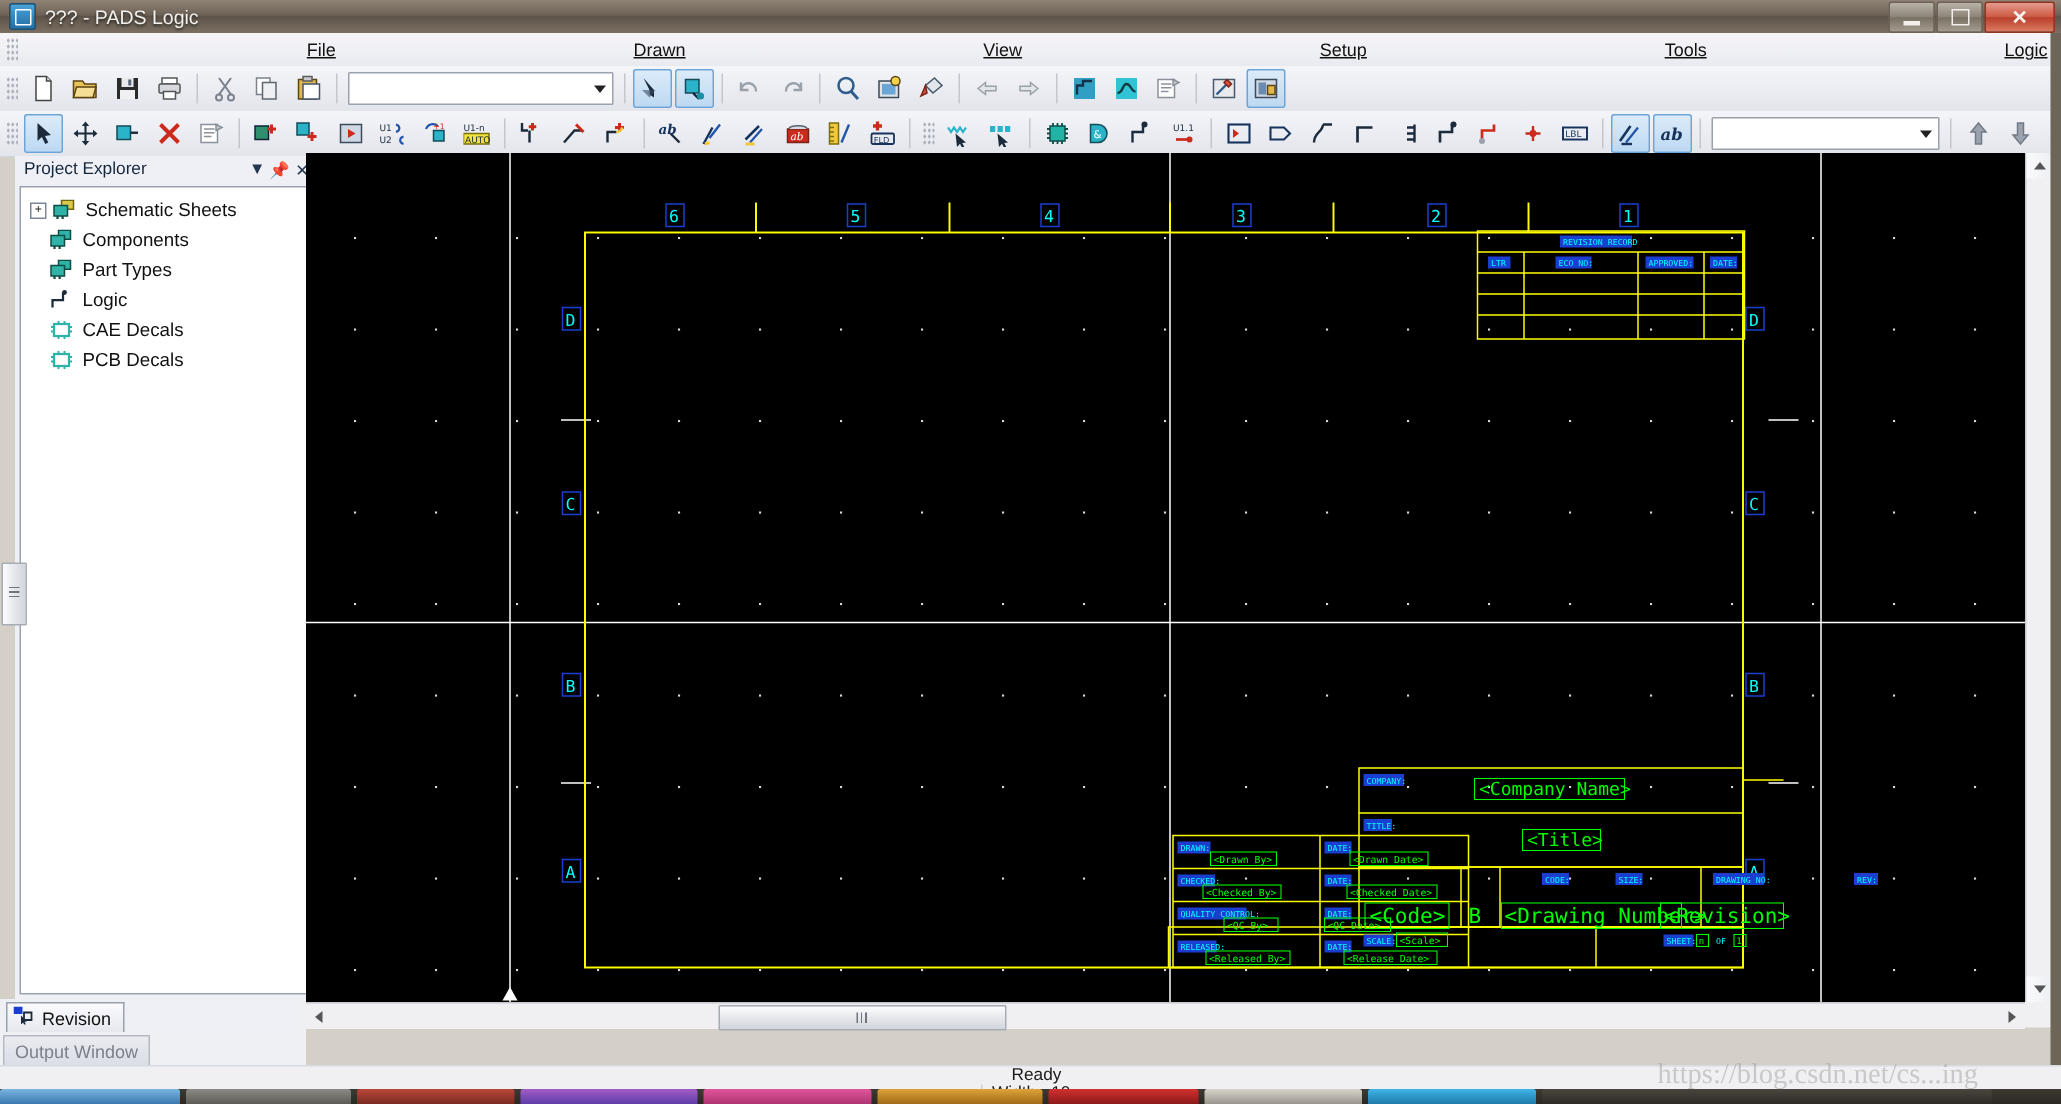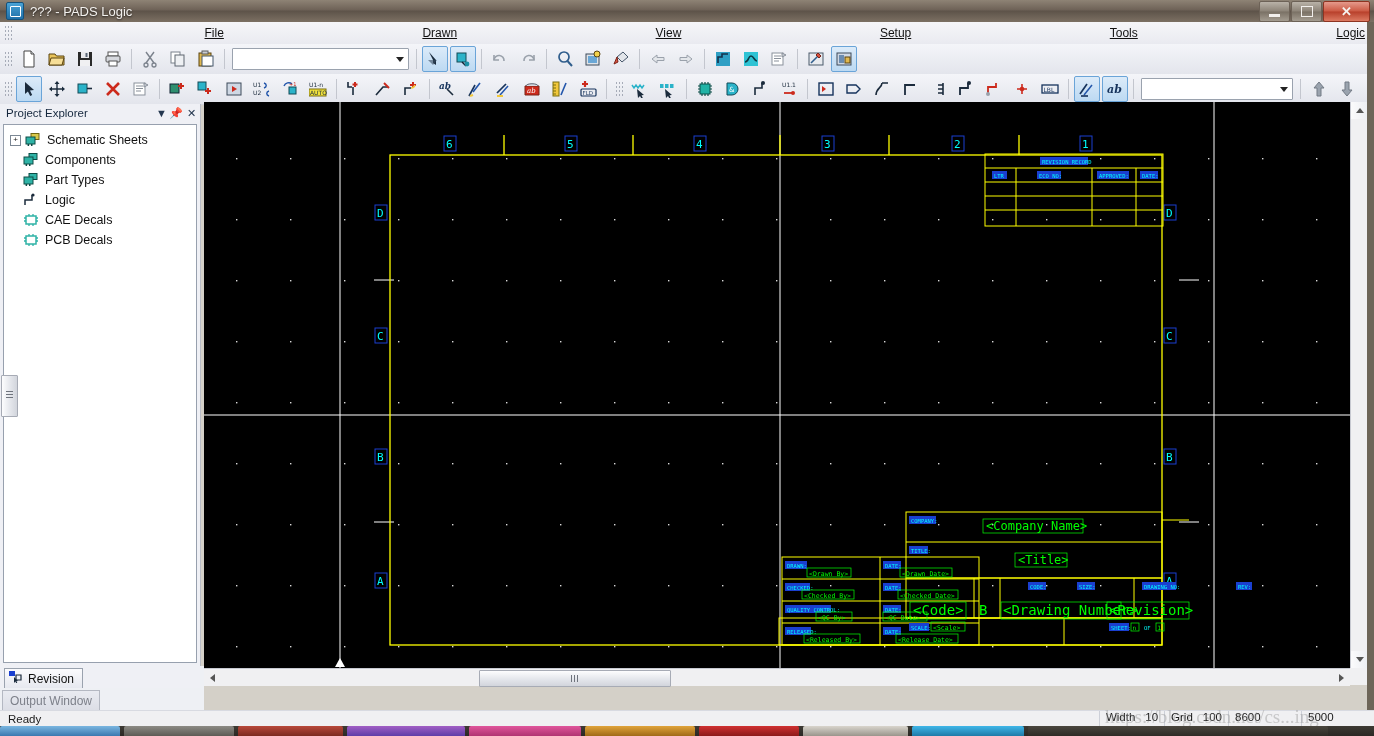--- a/index.html
+++ b/index.html
@@ -84,21 +84,21 @@
     display:flex;align-items:center;justify-content:flex-end;flex:none;
     border-radius:1px;
   }
   .tcombo .arr{
     width:16px;height:18px;display:flex;align-items:center;justify-content:center;
   }
   .caret-d{width:0;height:0;border-left:4px solid transparent;border-right:4px solid transparent;border-top:5px solid #222;}
 
   
   .panel{
-    position:absolute;left:0;top:104px;width:200px;height:562px;
+    position:absolute;left:10px;top:104px;width:200px;height:562px;
     background:#eff0f5;border-right:1px solid #b9bcc6;
     display:flex;flex-direction:column;
   }
   .panel-head{
     height:18px;display:flex;align-items:center;
     font-size:11.5px;color:#15273d;padding:0 2px 0 6px;
     background:#eff0f5;
   }
   .panel-head .ph-title{flex:1;}
   .ph-btn{width:13px;height:13px;display:flex;align-items:center;justify-content:center;
@@ -172,21 +172,21 @@
   .corner{position:absolute;left:1350px;top:668px;width:24px;height:17px;background:#f0f0f2;}
   .arr-u{width:0;height:0;border-left:4px solid transparent;border-right:4px solid transparent;border-bottom:5px solid #555;}
   .arr-dn{width:0;height:0;border-left:4px solid transparent;border-right:4px solid transparent;border-top:5px solid #555;}
   .arr-l{width:0;height:0;border-top:4px solid transparent;border-bottom:4px solid transparent;border-right:5px solid #555;}
   .arr-r{width:0;height:0;border-top:4px solid transparent;border-bottom:4px solid transparent;border-left:5px solid #555;}
 
   
   .statusbar{
     position:absolute;left:0;top:710px;width:1374px;height:16px;
     background:#f0f0f2;border-top:1px solid #d8dae1;
-    display:flex;align-items:center;font-size:11.5px;color:#1a1a1a;
+    display:flex;align-items:center;font-size:11.5px;color:#1a1a1a;flex-direction:column;
   }
   .statusbar .ready{padding-left:8px;flex:1;}
   .sfield{border-left:1px solid #cdd0d8;height:16px;display:flex;align-items:flex-start;
     padding:0 6px;white-space:nowrap;}
   .sfield .lbl{margin-right:10px;}
 
   
   .taskbar{
     position:absolute;left:0;top:726px;width:1374px;height:10px;
     background:linear-gradient(to bottom,#3d3a33,#2b2824);

